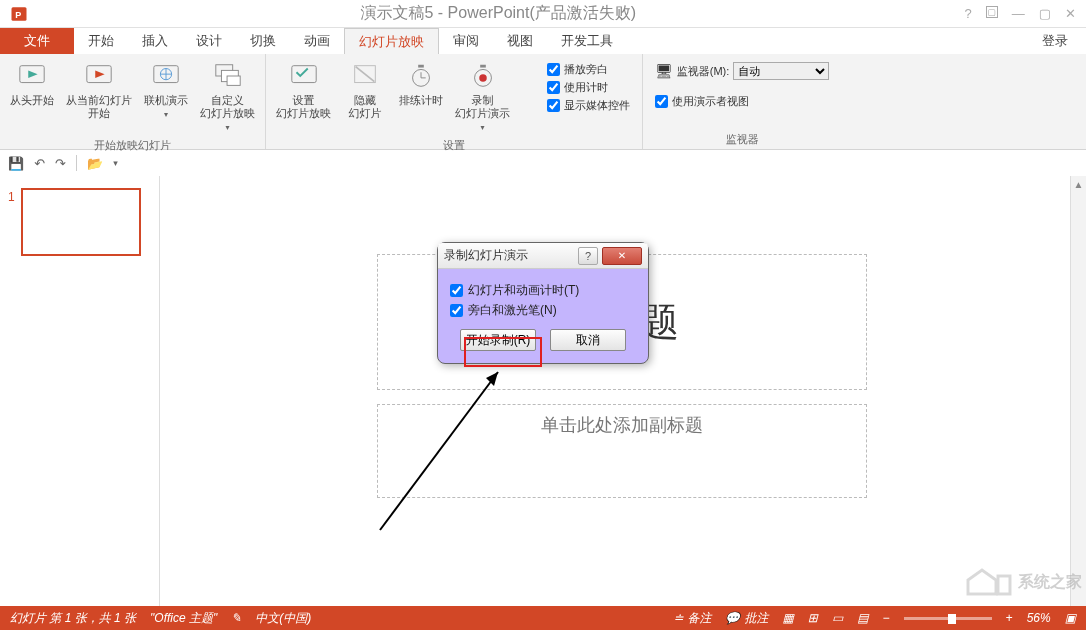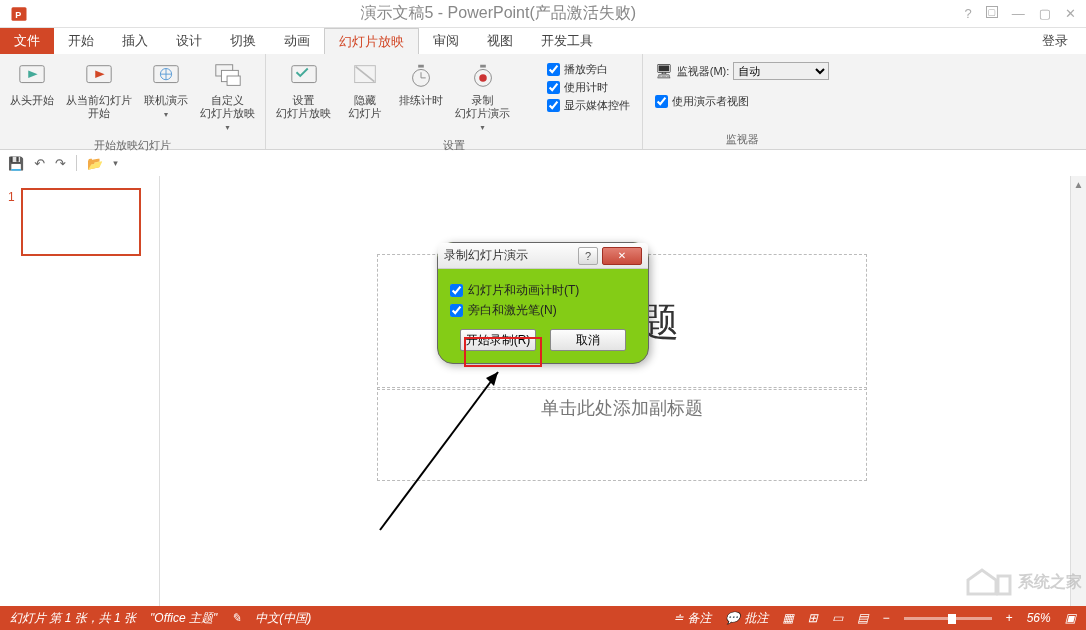--- a/index.html
+++ b/index.html
@@ -7,21 +7,21 @@
 
 .titlebar { height: 28px; background: #fff; display: flex; align-items: center; border-bottom: 1px solid #e1e1e1; }
 .titlebar .app-icon { width: 26px; height: 20px; margin-left: 6px; display: flex; align-items: center; justify-content: center; }
 .titlebar .app-icon svg { width: 18px; height: 18px; }
 .titlebar .title-center { flex: 1; text-align: center; color: #888; font-size: 16px; }
 .titlebar .win-controls { display: flex; gap: 14px; margin-right: 10px; color: #aaa; }
 .titlebar .win-controls span { cursor: pointer; font-size: 13px; }
 
 .menu-tabs { height: 26px; display: flex; align-items: stretch; background: #fff; }
 .menu-tabs .tab { padding: 0 14px; display: flex; align-items: center; color: #444; cursor: pointer; font-size: 13px; }
-.menu-tabs .tab.file { background: #d24726; color: #fff; padding: 0 14px; }
+.menu-tabs .tab.file { background: #d24726; color: #fff; padding: 0 24px; }
 .menu-tabs .tab.active { color: #d24726; border: 1px solid #ccc; border-bottom: none; background: #f3f3f3; }
 .menu-tabs .login { margin-left: auto; padding: 0 18px; display: flex; align-items: center; color: #444; font-size: 13px; }
 
 .ribbon { height: 96px; background: #f3f3f3; border-bottom: 1px solid #d4d4d4; display: flex; }
 .ribbon-group { border-right: 1px solid #d8d8d8; display: flex; flex-direction: column; padding: 4px 6px 0; }
 .ribbon-group .controls { flex: 1; display: flex; align-items: flex-start; gap: 4px; }
 .ribbon-group .group-label { text-align: center; font-size: 11px; color: #666; padding: 2px 0; }
 .big-btn { display: flex; flex-direction: column; align-items: center; padding: 2px 4px; cursor: pointer; min-width: 52px; }
 .big-btn .ico { width: 32px; height: 32px; display: flex; align-items: center; justify-content: center; }
 .big-btn svg { width: 30px; height: 30px; }
@@ -36,25 +36,25 @@
 .qat span { cursor: pointer; font-size: 13px; }
 
 .workspace { position: absolute; top: 176px; left: 0; right: 0; bottom: 24px; display: flex; background: #fff; }
 .thumb-panel { width: 160px; border-right: 1px solid #ddd; padding: 12px 8px; }
 .thumb-item { display: flex; align-items: flex-start; gap: 6px; }
 .thumb-item .num { color: #d24726; font-size: 12px; margin-top: 2px; }
 .thumb-item .thumb { width: 120px; height: 68px; border: 2px solid #d24726; background: #fff; }
 .editor { flex: 1; background: #fff; position: relative; display: flex; flex-direction: column; align-items: center; padding-top: 16px; }
 .slide { width: 720px; height: 308px; position: relative; }
 .title-box { position: absolute; left: 114px; top: 62px; width: 490px; height: 136px; border: 1px dashed #bbb; display: flex; align-items: center; justify-content: center; font-family: SimSun; font-size: 38px; color: #333; }
-.subtitle-box { position: absolute; left: 114px; top: 195px; width: 490px; height: 94px; border: 1px dashed #bbb; display: flex; align-items: flex-start; justify-content: center; padding-top: 8px; font-family: SimSun; font-size: 18px; color: #777; }
+.subtitle-box { position: absolute; left: 114px; top: 212px; width: 490px; height: 94px; border: 1px dashed #bbb; display: flex; align-items: flex-start; justify-content: center; padding-top: 8px; font-family: SimSun; font-size: 18px; color: #777; }
 .vscroll { position: absolute; right: 0; top: 176px; bottom: 24px; width: 16px; background: #f3f3f3; border-left: 1px solid #ddd; }
 .vscroll .arrow { height: 16px; display: flex; align-items: center; justify-content: center; color: #888; font-size: 10px; }
 
-.dialog { position: absolute; left: 437px; top: 242px; width: 212px; background: #84cc16; border: 1px solid #666; box-shadow: 2px 2px 8px rgba(0,0,0,0.3); border-radius: 16px; }
+.dialog { position: absolute; left: 437px; top: 242px; width: 212px; background: #c4b5fd; border: 1px solid #666; box-shadow: 2px 2px 8px rgba(0,0,0,0.3); border-radius: 8px; }
 .dialog .dlg-title { height: 26px; background: linear-gradient(#fdfdfd,#e8e8e8); border-bottom: 1px solid #ccc; display: flex; align-items: center; padding: 0 6px; font-size: 12px; color: #333; border-radius: 4px 4px 0 0; }
 .dialog .dlg-title .spacer { flex: 1; }
 .dialog .dlg-title .help { width: 20px; height: 18px; border: 1px solid #aaa; background: linear-gradient(#fff,#ddd); display: flex; align-items: center; justify-content: center; font-size: 11px; border-radius: 2px; color: #555; cursor: pointer; }
 .dialog .dlg-title .close { width: 40px; height: 18px; margin-left: 4px; background: linear-gradient(#e27f72,#c94b3b); border: 1px solid #a03024; border-radius: 2px; display: flex; align-items: center; justify-content: center; color: #fff; font-size: 10px; cursor: pointer; }
 .dialog .dlg-body { padding: 10px 12px 12px; font-size: 12px; color: #222; }
 .dialog .dlg-body .prompt { margin-bottom: 6px; }
 .dialog .dlg-body label { display: flex; align-items: center; gap: 5px; margin: 3px 0; }
 .dialog .dlg-btns { display: flex; justify-content: center; gap: 14px; margin-top: 10px; }
 .dialog .dlg-btns button { width: 76px; height: 22px; font-size: 12px; border: 1px solid #888; background: linear-gradient(#fdfdfd,#e4e4e4); border-radius: 2px; cursor: pointer; }
 .red-highlight { position: absolute; border: 2px solid #e02020; pointer-events: none; }

